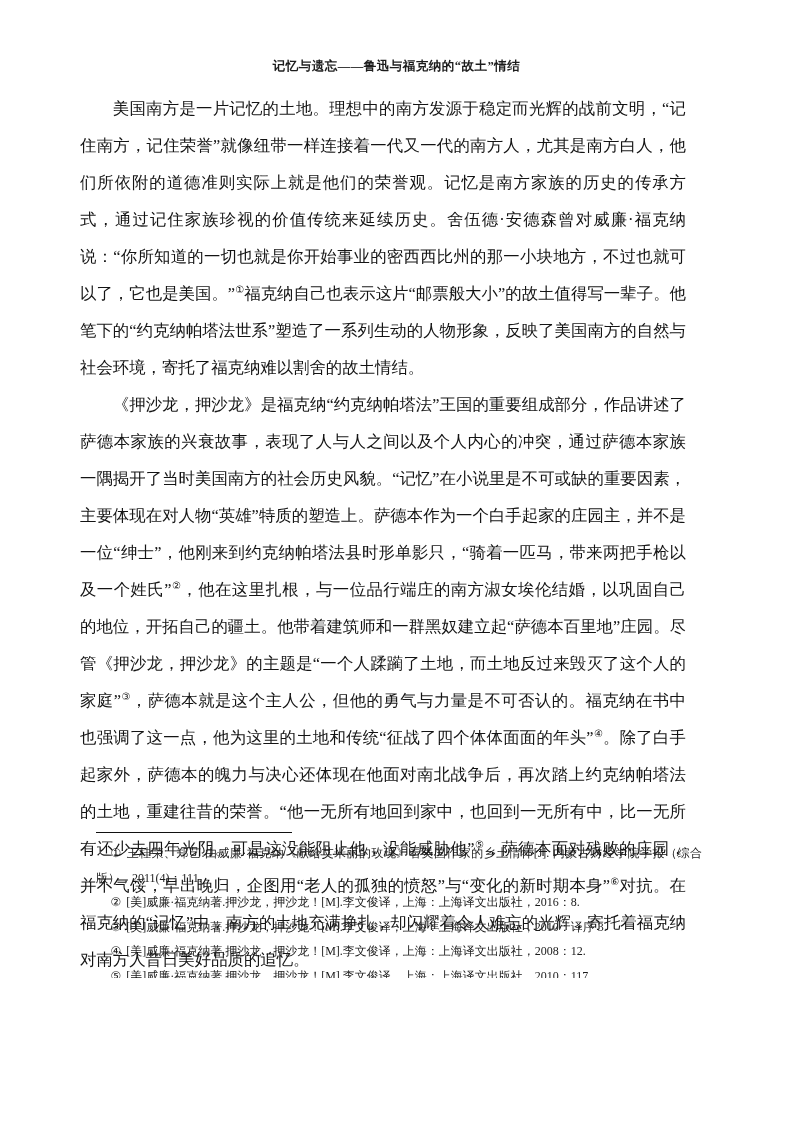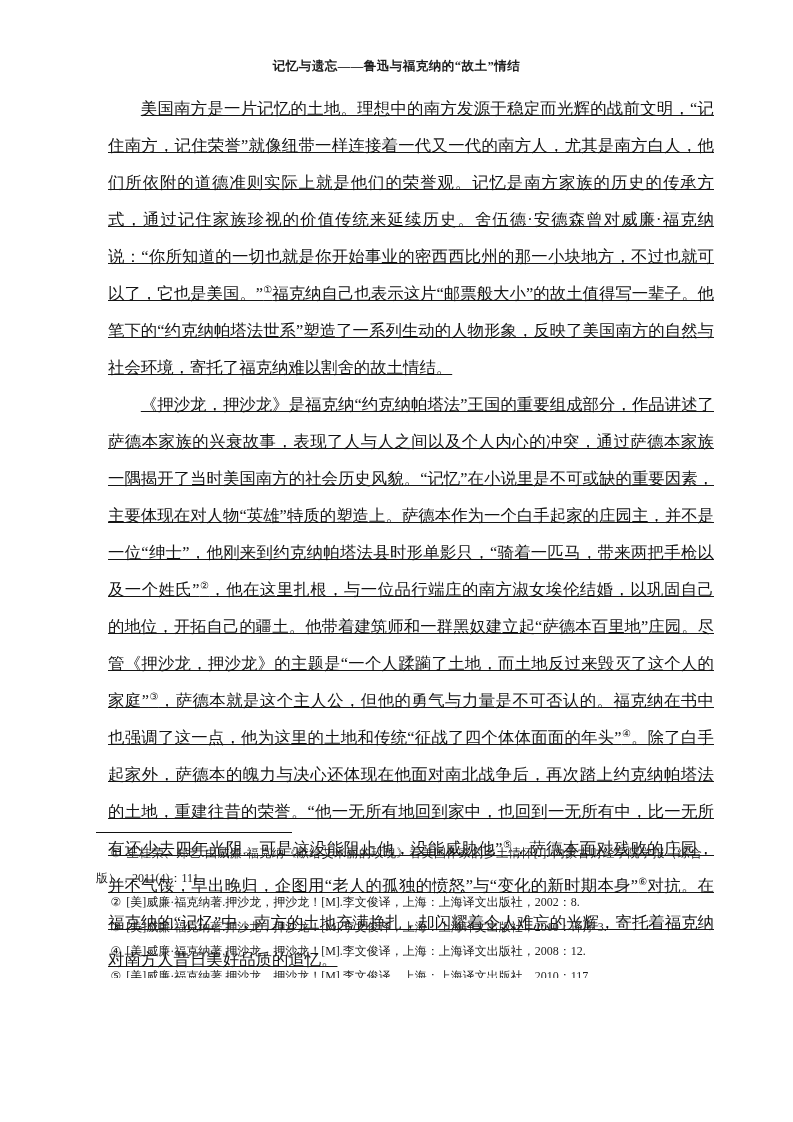--- a/index.html
+++ b/index.html
@@ -22,24 +22,23 @@
     left: 0;
     right: 0;
     text-align: center;
     font-size: 12.5px;
     font-weight: 600;
     letter-spacing: 0.5px;
     color: #1c1c1c;
   }
   .content {
     position: absolute;
-    left: 108px;
+    left: 80px;
     top: 90px;
     width: 606px;
-    text-decoration: underline;
   }
   .content p.body-para {
     margin: 0;
     font-size: 16.4px;
     line-height: 37px;
     text-align: justify;
     text-justify: inter-ideograph;
     text-indent: 2em;
     color: #141414;
   }
@@ -94,21 +93,21 @@
   <div class="content">
     <p class="body-para"><span>美国南方是一片记忆的土地。理想中的南方发源于稳定而光辉的战前文明，“记住南方，记住荣誉”就像纽带一样连接着一代又一代的南方人，尤其是南方白人，他们所依附的道德准则实际上就是他们的荣誉观。记忆是南方家族的历史的传承方式，通过记住家族珍视的价值传统来延续历史。舍伍德·安德森曾对威廉·福克纳说：“你所知道的一切也就是你开始事业的密西西比州的那一小块地方，不过也就可以了，它也是美国。”</span><sup>①</sup><span>福克纳自己也表示这片“邮票般大小”的故土值得写一辈子。他笔下的“约克纳帕塔法世系”塑造了一系列生动的人物形象，反映了美国南方的自然与社会环境，寄托了福克纳难以割舍的故土情结。</span></p>
 
     <p class="body-para"><span>《押沙龙，押沙龙》是福克纳“约克纳帕塔法”王国的重要组成部分，作品讲述了萨德本家族的兴衰故事，表现了人与人之间以及个人内心的冲突，通过萨德本家族一隅揭开了当时美国南方的社会历史风貌。“记忆”在小说里是不可或缺的重要因素，主要体现在对人物“英雄”特质的塑造上。萨德本作为一个白手起家的庄园主，并不是一位“绅士”，他刚来到约克纳帕塔法县时形单影只，“骑着一匹马，带来两把手枪以及一个姓氏”</span><sup>②</sup><span>，他在这里扎根，与一位品行端庄的南方淑女埃伦结婚，以巩固自己的地位，开拓自己的疆土。他带着建筑师和一群黑奴建立起“萨德本百里地”庄园。尽管《押沙龙，押沙龙》的主题是“一个人蹂躏了土地，而土地反过来毁灭了这个人的家庭”</span><sup>③</sup><span>，萨德本就是这个主人公，但他的勇气与力量是不可否认的。福克纳在书中也强调了这一点，他为这里的土地和传统“征战了四个体体面面的年头”</span><sup>④</sup><span>。除了白手起家外，萨德本的魄力与决心还体现在他面对南北战争后，再次踏上约克纳帕塔法的土地，重建往昔的荣誉。“他一无所有地回到家中，也回到一无所有中，比一无所有还少去四年光阴。可是这没能阻止他，没能威胁他”</span><sup>⑤</sup><span>，萨德本面对残败的庄园，并不气馁，早出晚归，企图用“老人的孤独的愤怒”与“变化的新时期本身”</span><sup>⑥</sup><span>对抗。在福克纳的“记忆”中，南方的土地充满挣扎，却闪耀着令人难忘的光辉，寄托着福克纳对南方人昔日美好品质的追忆。</span></p>
   </div>
 
   <div class="footnote-sep"></div>
 
   <div class="footnotes">
     <p><span class="fn-marker">①</span><span>王桂荣、郑艺.由威廉·福克纳《献给艾米丽的玫瑰》看美国作家的乡土情怀[J]. 内蒙古财经学院学报（综合版），2011(4)：111.</span></p>
-    <p><span class="fn-marker">②</span><span>[美]威廉·福克纳著.押沙龙，押沙龙！[M].李文俊译，上海：上海译文出版社，2002：8.</span></p>
+    <p><span class="fn-marker">②</span><span>[美]威廉·福克纳著.押沙龙，押沙龙！[M].李文俊译，上海：上海译文出版社，2016：8.</span></p>
     <p><span class="fn-marker">③</span><span>[美]威廉·福克纳著.押沙龙，押沙龙！[M].李文俊译，上海：上海译文出版社，2010：译序 3.</span></p>
     <p><span class="fn-marker">④</span><span>[美]威廉·福克纳著.押沙龙，押沙龙！[M].李文俊译，上海：上海译文出版社，2008：12.</span></p>
     <p><span class="fn-marker">⑤</span><span>[美]威廉·福克纳著.押沙龙，押沙龙！[M].李文俊译，上海：上海译文出版社，2010：117.</span></p>
     <p><span class="fn-marker">⑥</span><span>[美]威廉·福克纳著.押沙龙，押沙龙！[M].李文俊译，上海：上海译文出版社，2010：248.</span></p>
   </div>
 
   <div class="page-number">5</div>
 
 </div>
 

